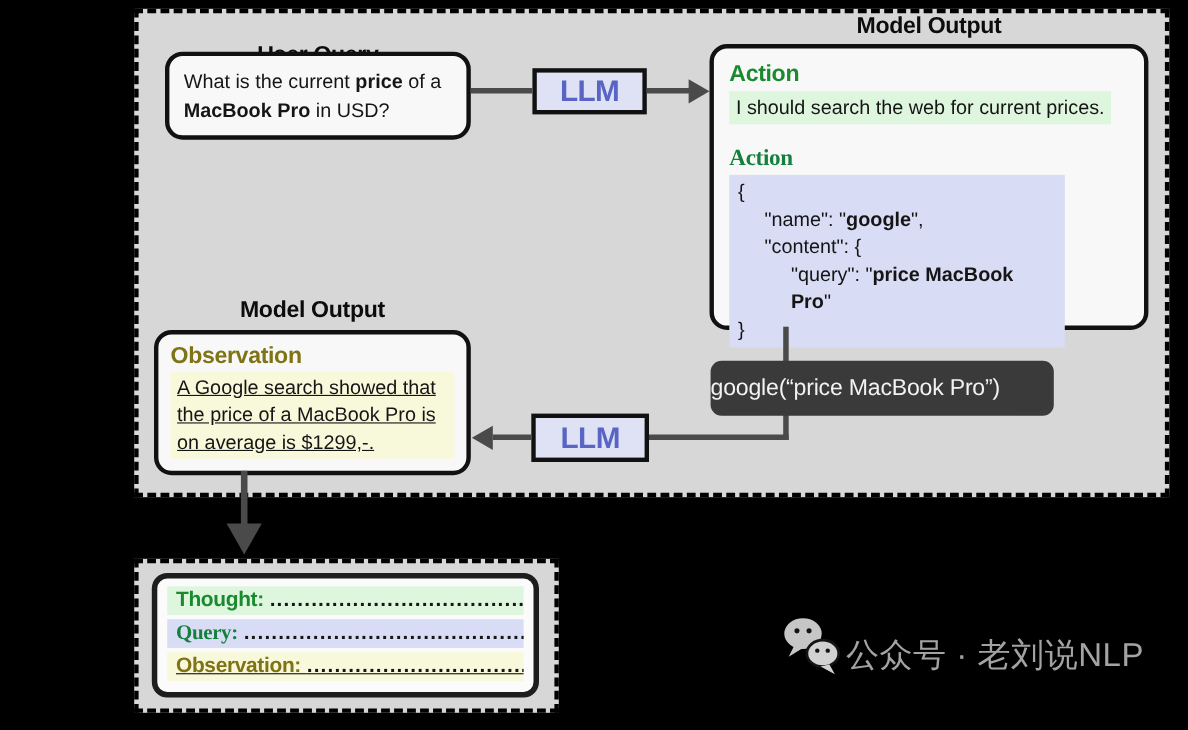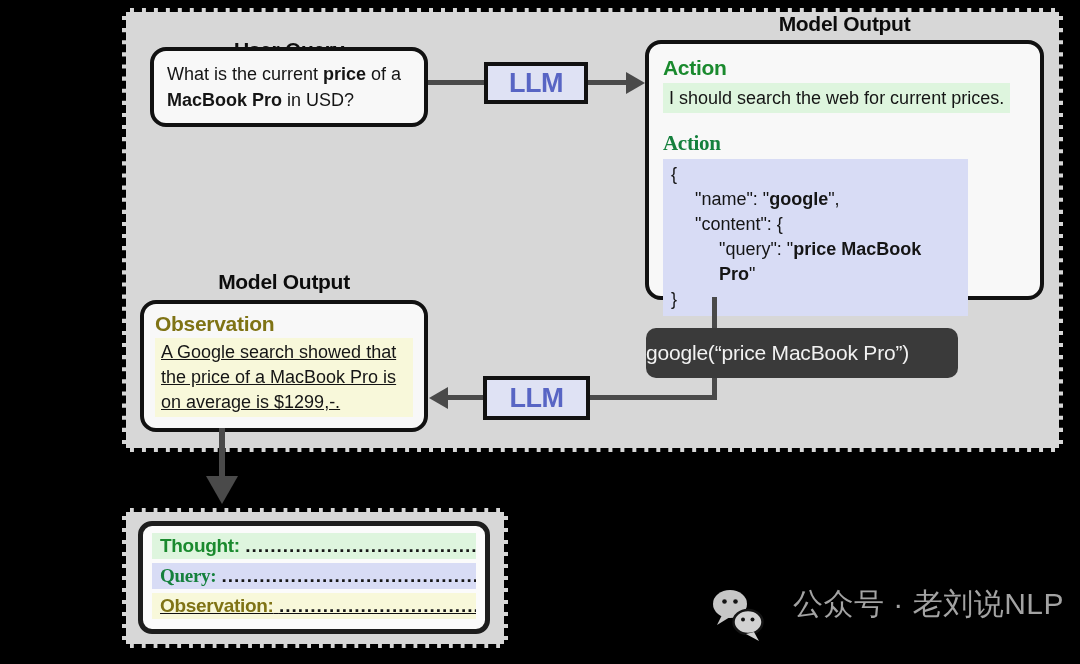--- a/index.html
+++ b/index.html
@@ -84,21 +84,21 @@
     background:#fbfbfb;border:5px solid #1d1d1d;border-radius:14px;padding:7px 9px;
   }
   .trow{
     font-size:19px;line-height:26px;padding:0 8px;margin-bottom:4px;
     white-space:nowrap;overflow:hidden;
   }
   .trow .lbl2{font-weight:700;letter-spacing:-0.3px;}
   .dots{color:#161616;font-weight:700;letter-spacing:1px;}
   
   .wm{
-    position:absolute;left:708px;top:584px;display:flex;align-items:flex-start;gap:27px;
+    position:absolute;left:708px;top:556px;display:flex;align-items:flex-end;gap:3px;
   }
   .wm-text{color:#a3a3a3;font-size:30px;letter-spacing:0.5px;}
 </style>
 </head>
 <body>
 
 <div class="stage">
 
   <div class="loop">
 

